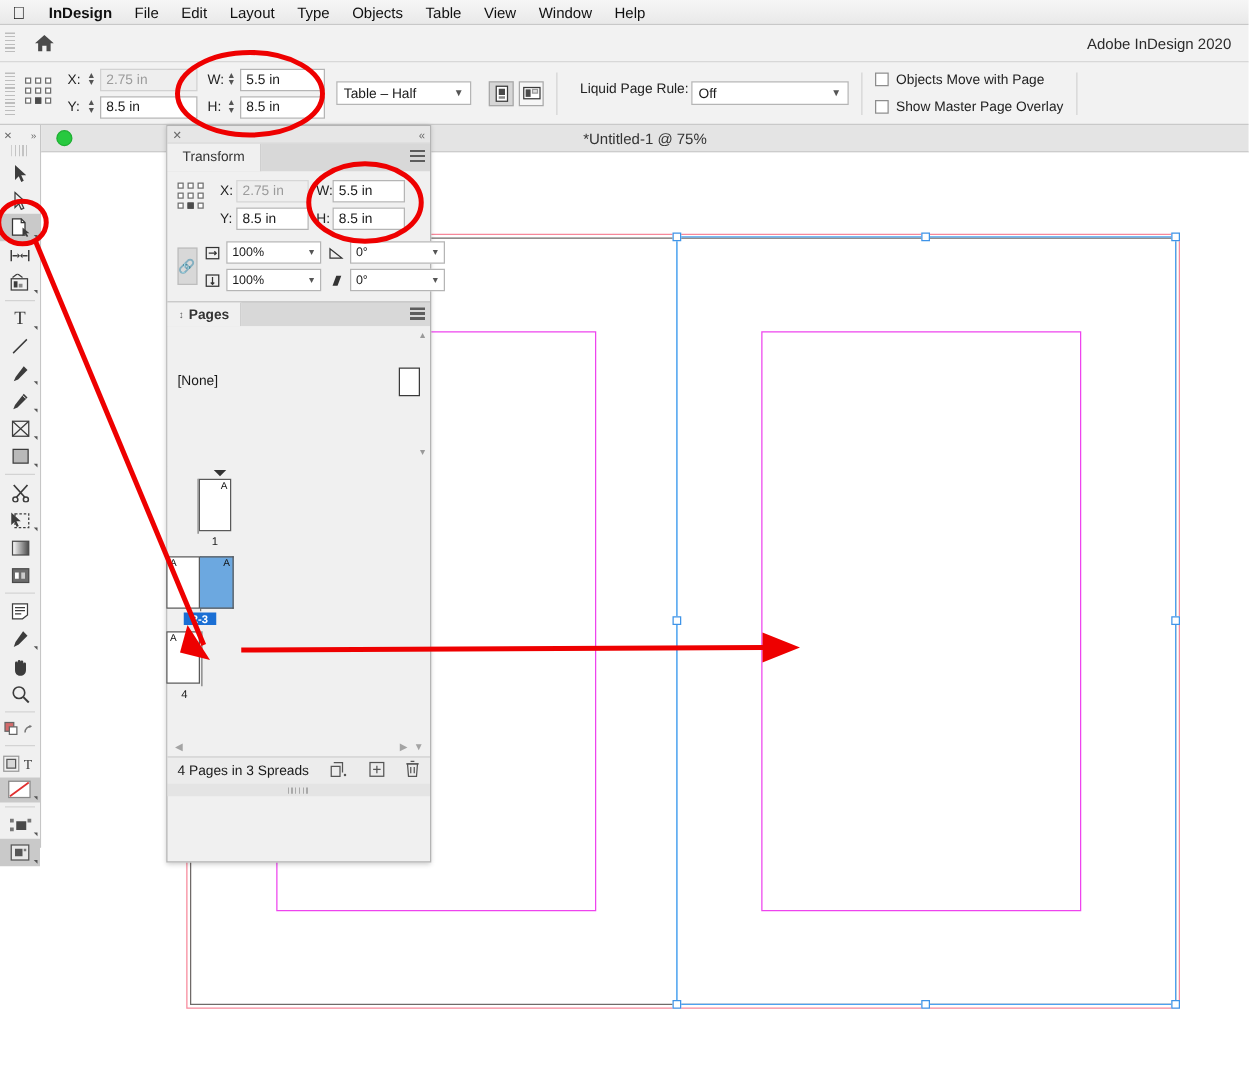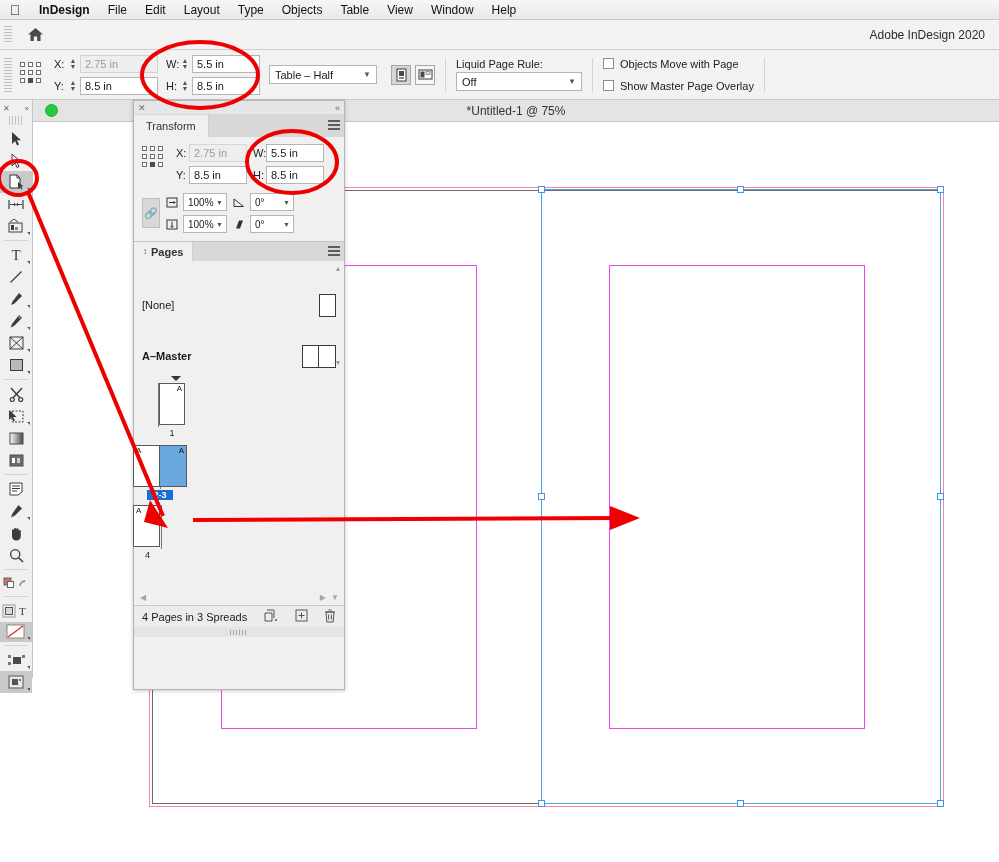--- a/index.html
+++ b/index.html
@@ -61,21 +61,21 @@
   .selbox{ height:19px; border:1px solid #b5b5b5; background:#fff; font-size:11px;
      padding:0 18px 0 5px; display:flex;align-items:center; position:relative; color:#1a1a1a;}
   .selbox .chev{ position:absolute; right:5px; font-size:8px; color:#555; }
 
   .iconbtn{ width:20px;height:20px;border:1px solid #a8a8a8;background:#f6f6f6;
      display:flex;align-items:center;justify-content:center;}
   .iconbtn.active{ background:#d6d6d6; }
 
   .vsep{ width:1px;height:34px;background:#d4d4d4; margin:0 10px; }
 
-  .lpr{ display:flex;flex-direction:column; gap:2px; }
+  .lpr{ display:flex;gap:2px;margin-left:8px; }
   .lpr .lbl{ font-size:11px; color:#222;}
   .chk{ display:flex;align-items:center;gap:6px; height:18px; font-size:11px; color:#222;}
   .chk .box{ width:11px;height:11px;border:1px solid #8d8d8d;background:#fff;}
 
   
   #tools{
     position:absolute; left:0; top:100px; width:33px; height:578px;
     background:#f0f0f0; border-right:1px solid #c6c6c6; border-bottom:1px solid #c6c6c6;
   }
   #tools .thead{ height:16px; display:flex; align-items:center; justify-content:space-between;
@@ -135,21 +135,21 @@
   .tf-lbl{ width:13px; font-size:11px; color:#222;}
   .tf-f{ height:18px; border:1px solid #b5b5b5;background:#fff;font-size:11px;padding:0 4px;
      display:flex;align-items:center;color:#1a1a1a;}
   .tf-f.dis{ background:#eeeeee;border-color:#d6d6d6;color:#9b9b9b;}
   .tf-row2{ display:flex; align-items:center; gap:5px; margin-top:9px;}
   .lockbtn{ width:18px;height:30px;background:#d8d8d8;border:1px solid #bdbdbd;
      display:flex;align-items:center;justify-content:center;font-size:11px;color:#444;}
   .scalecol{ display:flex;flex-direction:column;gap:4px;}
   .sline{ display:flex;align-items:center;gap:4px;}
   .sicon{ width:14px;height:14px;display:flex;align-items:center;justify-content:center;font-size:10px;color:#333;}
-  .scombo{ width:44px;height:18px;border:1px solid #b5b5b5;background:#fff;font-size:10px;
+  .scombo{ width:76px;height:18px;border:1px solid #b5b5b5;background:#fff;font-size:10px;
      padding:0 14px 0 4px; display:flex;align-items:center;position:relative;color:#1a1a1a;}
   .scombo .c{position:absolute;right:3px;font-size:7px;color:#555;}
 
   
   .pg-tabs{ height:20px; background:#d8d8d8; display:flex;align-items:stretch;position:relative;
      border-top:1px solid #c4c4c4;}
   .pg-tab{ padding:0 9px; display:flex;align-items:center;gap:4px; font-size:11px;font-weight:bold;color:#333;
      background:#f0f0f0; border-right:1px solid #cfcfcf;}
   .masters{ background:#f0f0f0; height:112px; position:relative; padding:6px 8px; }
   .mrow{ display:flex; align-items:center; height:26px;margin-top:25px; }
@@ -632,27 +632,20 @@
       <span style="font-size:8px;color:#555;">↕</span>
       <span>Pages</span>
     </div>
     <span class="pnl-menu" style="top:4px"></span>
   </div>
 
   <div class="masters">
     <div class="mrow">
       <span class="mname none">[None]</span>
       <span class="mthumb">
-        <span class="mpg"></span>
-      </span>
-    </div>
-    <div class="mrow">
-      <span class="mname">A–Master</span>
-      <span class="mthumb">
-        <span class="mpg"></span>
         <span class="mpg"></span>
       </span>
     </div>
     <div class="mscroll">
       <div class="up">▲</div>
     </div>
     <div class="mscroll" style="top:auto;bottom:4px;height:10px">
       <div class="dn">▼</div>
     </div>
   </div>

